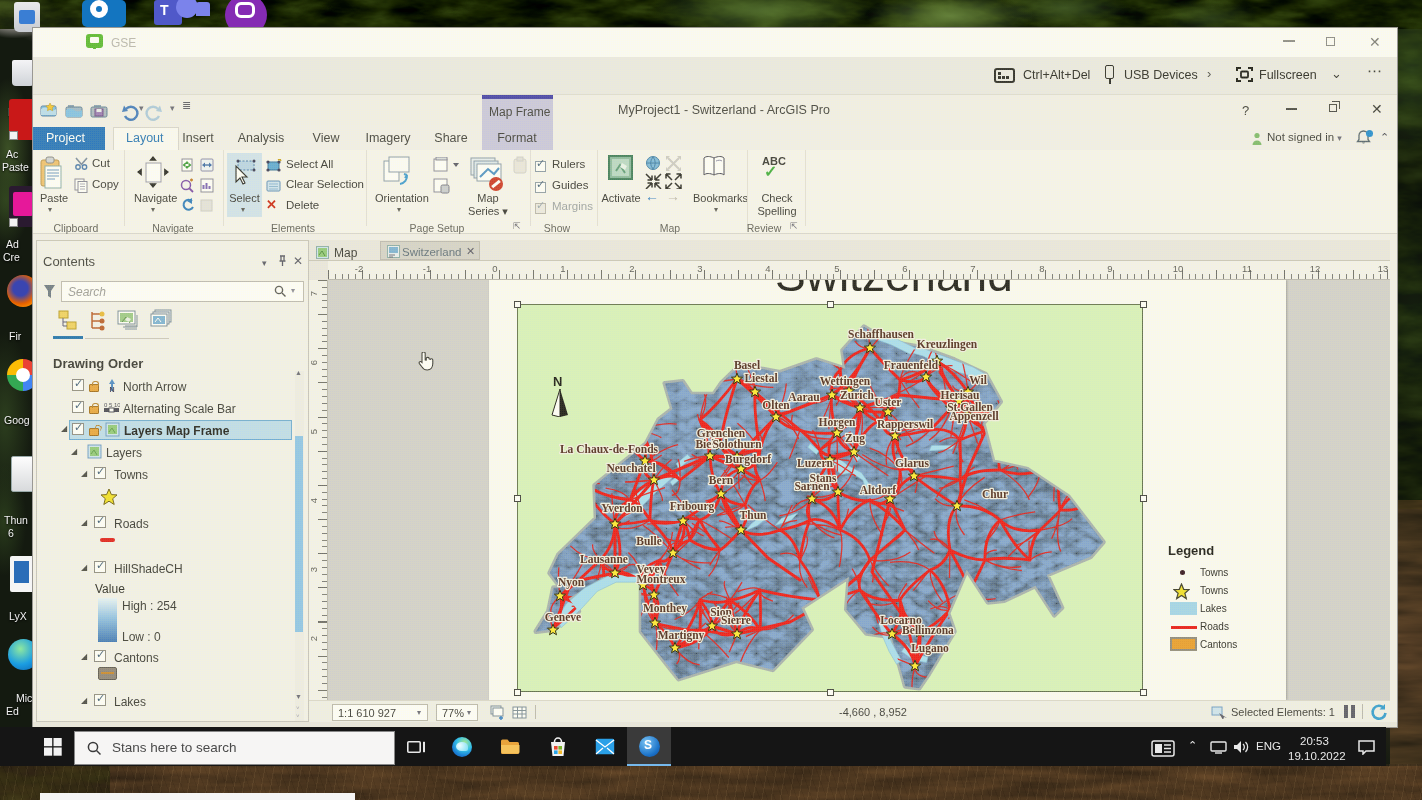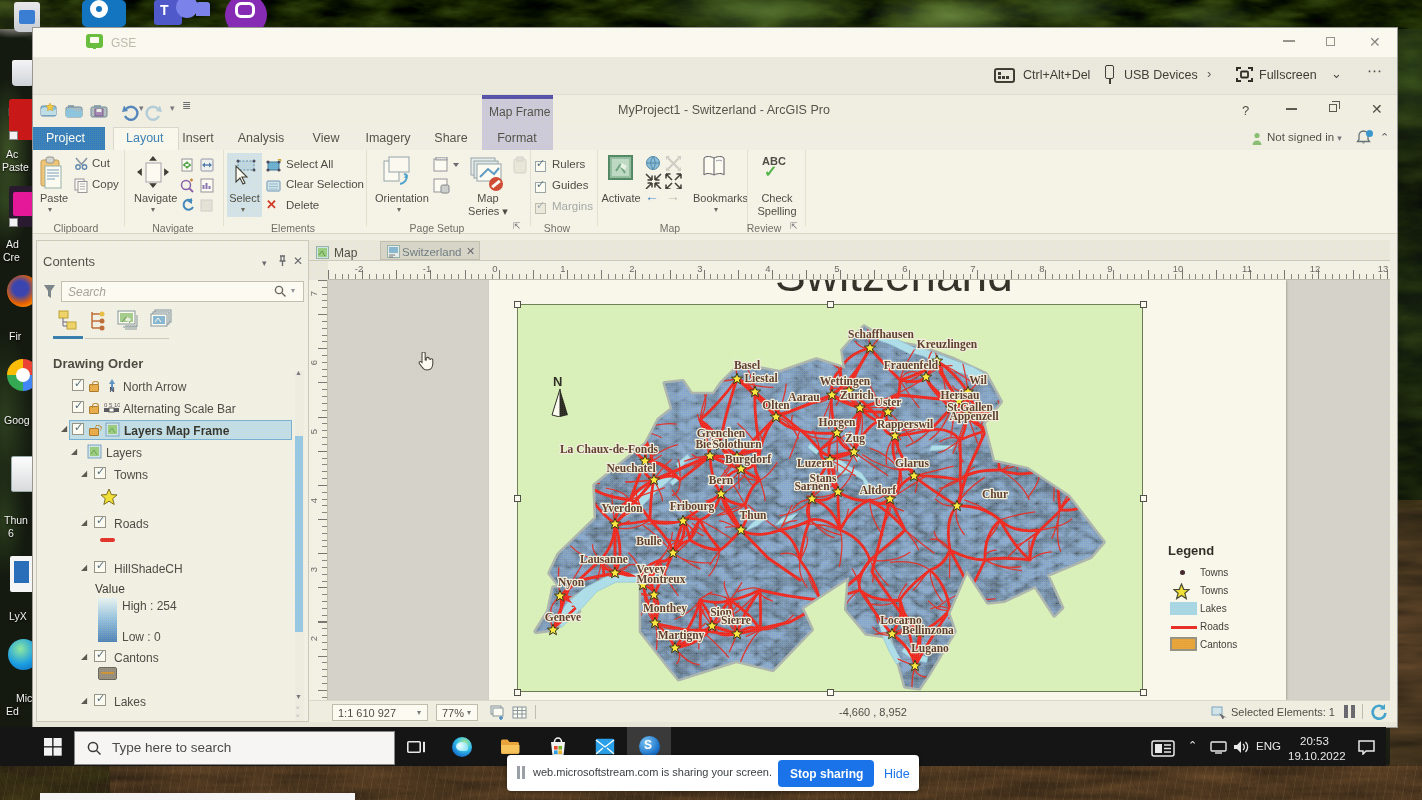--- a/index.html
+++ b/index.html
@@ -755,21 +755,21 @@
         <rect x="0" y="0" width="8.2" height="8.2" fill="#f2f2f2"></rect>
         <rect x="9.5" y="0" width="8.2" height="8.2" fill="#f2f2f2"></rect>
         <rect x="0" y="9.5" width="8.2" height="8.2" fill="#f2f2f2"></rect>
         <rect x="9.5" y="9.5" width="8.2" height="8.2" fill="#f2f2f2"></rect>
       </svg>
  <div class="abs" style="left:74px;top:4px;width:321px;height:34px;background:#f6f5f4;border:1px solid #888"></div>
  <svg class="abs" style="left:87px;top:14px" width="15" height="15">
         <circle cx="6" cy="6" r="4.6" fill="none" stroke="#3a3a3a" stroke-width="1.5"></circle>
         <path d="M9.5 9.5 l4 4" stroke="#3a3a3a" stroke-width="1.5"></path>
       </svg>
- <div class="t" style="left:112px;top:13px;font-size:13.5px;color:#4a4a4a">Type here to search</div>
+ <div class="t" style="left:112px;top:13px;font-size:13.5px;color:#4a4a4a">Stans here to search</div>
  <svg class="abs" style="left:407px;top:12px" width="20" height="16">
         <rect x="0.8" y="2.8" width="12.4" height="10.4" rx="1" fill="none" stroke="#e8e8e8" stroke-width="1.6"></rect>
         <rect x="16" y="2.8" width="2" height="10.4" fill="#e8e8e8"></rect>
         <rect x="14.8" y="5" width="0.001" height="0.001" fill="none"></rect>
       </svg>
  <div class="abs" style="left:452px;top:10px;width:20px;height:20px;border-radius:50%;background:radial-gradient(circle at 62% 30%,#aee88c,#35c1e8 40%,#1b7fd4 68%,#1a56ae)"></div>
  <div class="abs" style="left:456px;top:15px;width:12px;height:9px;background:radial-gradient(circle at 30% 40%,#eefcff,#7adef4);border-radius:50% 50% 2px 50%"></div>
  <svg class="abs" style="left:500px;top:11px" width="22" height="17">
         <path d="M1 3 a1.5 1.5 0 0 1 1.5 -1.5 h5 l2 2.5 h8 a1.5 1.5 0 0 1 1.5 1.5 v9 a1.5 1.5 0 0 1 -1.5 1.5 h-15 a1.5 1.5 0 0 1 -1.5 -1.5 Z" fill="#e8a33c"></path>
         <path d="M1 7 h18.5 v7 a1.5 1.5 0 0 1 -1.5 1.5 h-15 a1.5 1.5 0 0 1 -1.5 -1.5 Z" fill="#f6c35c"></path>
@@ -805,22 +805,14 @@
       </svg>
  <div class="t" style="left:1256px;top:13px;font-size:11.5px;color:#e8e8e8">ENG</div>
  <div class="t" style="left:1300px;top:8px;font-size:11.5px;color:#e8e8e8">20:53</div>
  <div class="t" style="left:1288px;top:23px;font-size:11.5px;color:#e8e8e8">19.10.2022</div>
  <svg class="abs" style="left:1358px;top:12px" width="18" height="16">
         <path d="M1 2 h15 v10 h-8 l-3 3 v-3 h-4 Z" fill="none" stroke="#e8e8e8" stroke-width="1.5"></path>
       </svg>
 </div>
 <div class="abs" style="left:40px;top:793px;width:315px;height:7px;background:#f5f5f5"></div>
 
-<div id="sharebar" class="abs" style="left:507px;top:755px;width:412px;height:36px;background:#fff;border-radius:4px;box-shadow:0 1px 4px rgba(0,0,0,0.4);z-index:60">
- <div class="abs" style="left:10px;top:11px;width:2.5px;height:13px;background:#9aa0a6"></div>
- <div class="abs" style="left:15px;top:11px;width:2.5px;height:13px;background:#9aa0a6"></div>
- <div class="t" style="left:26px;top:11px;font-size:11px;color:#3c4043">web.microsoftstream.com is sharing your screen.</div>
- <div class="abs" style="left:271px;top:5px;width:96px;height:27px;background:#1a73e8;border-radius:4px"></div>
- <div class="t" style="left:283px;top:12px;font-size:12px;font-weight:700;color:#fff">Stop sharing</div>
- <div class="t" style="left:377px;top:12px;font-size:12.5px;color:#1a73e8">Hide</div>
-</div>
 
 <div class="abs" style="left:33px;top:28px;width:1364px;height:699px;background:repeating-conic-gradient(rgba(238,234,150,0.16) 0% 25%,rgba(186,188,214,0.10) 25% 50%,rgba(238,234,150,0.16) 50% 75%,rgba(186,188,214,0.10) 75%) 0 0/2px 2px;pointer-events:none;z-index:50"></div>
 </div>
 </body></html>

